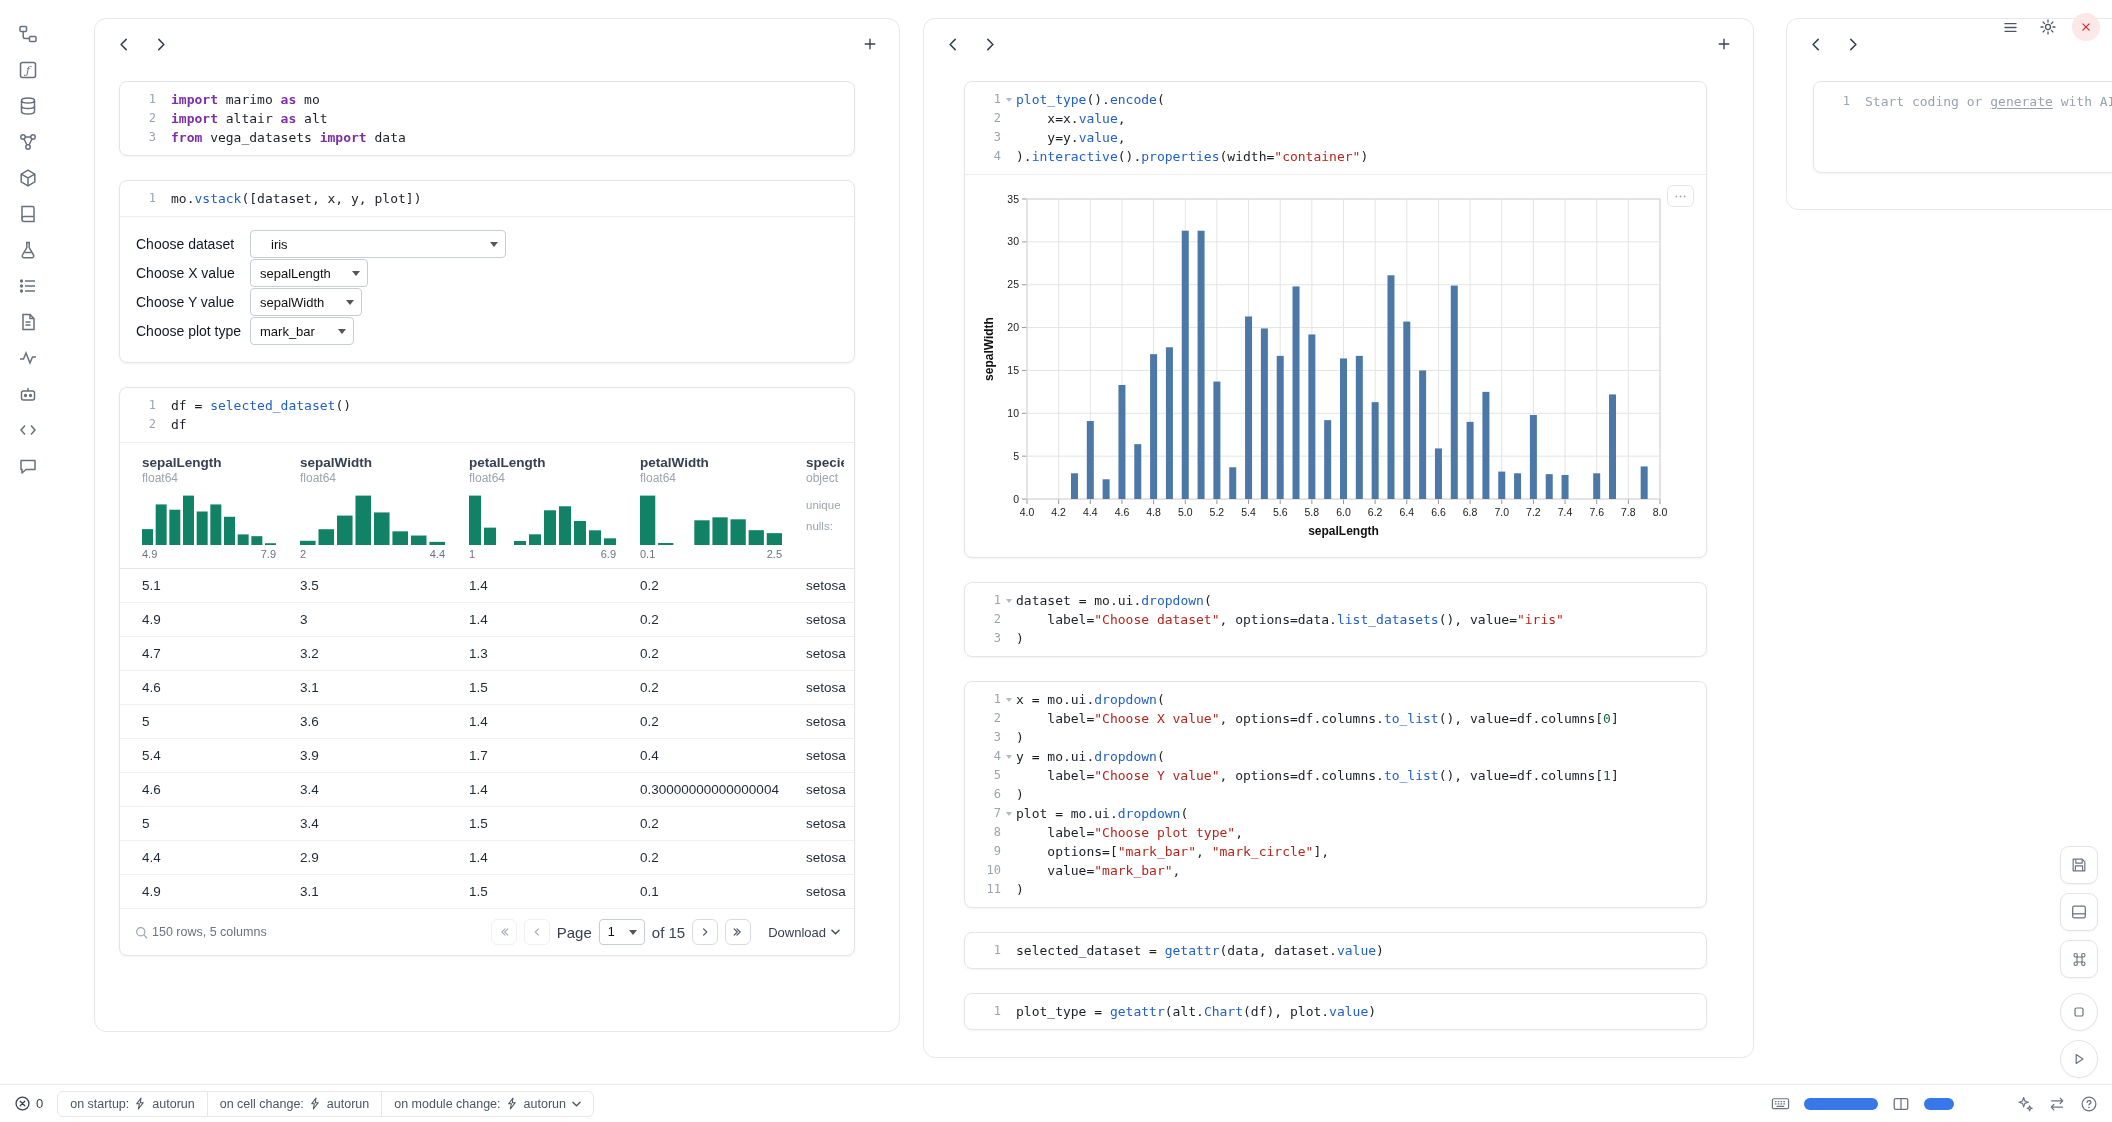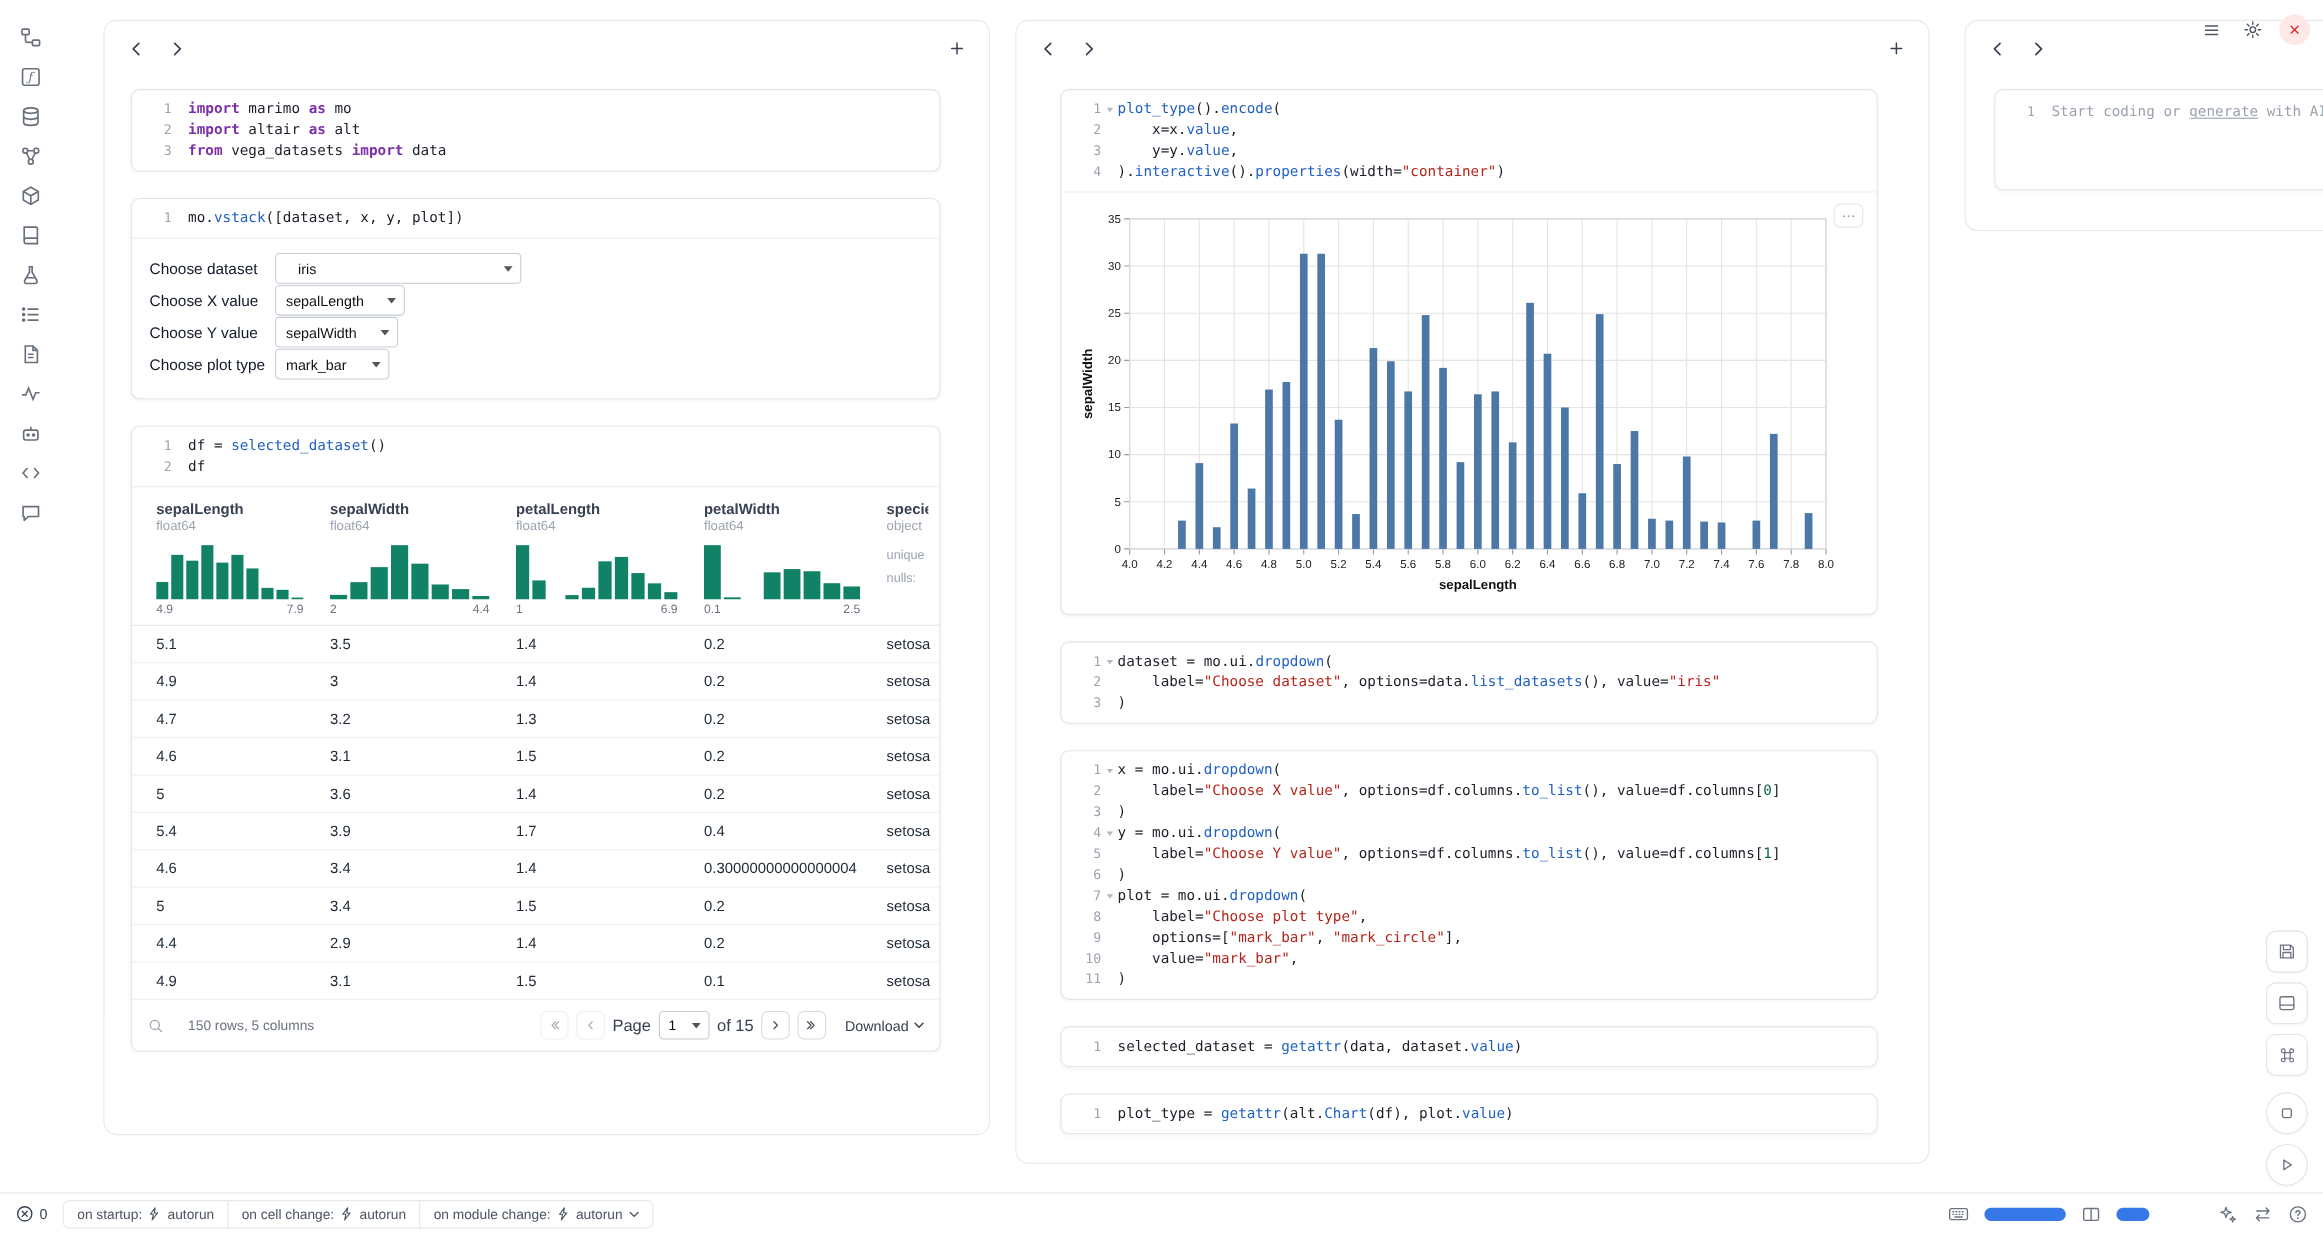--- a/index.html
+++ b/index.html
@@ -45,37 +45,37 @@
   .tk-s { color: #b5251c; }
   .tk-n { color: #116644; }
 
   
   .controls { padding: 12px 16px 16px; }
   .control-row { display: flex; align-items: center; margin: 1px 0; }
   .control-label { min-width: 106px; font-size: 14px; color: #111827; margin-right: 8px; }
   .sel { position: relative; display: inline-block; }
   .sel select { appearance: none; -webkit-appearance: none; border: 1px solid #c6ccd4; border-radius: 4px; background: #fff; height: 28px; font: 13px "Liberation Sans", sans-serif; color: #111; padding: 0 22px 0 9px; }
   .sel::after { content: ""; position: absolute; right: 8px; top: 50%; margin-top: -2px; border-left: 4px solid transparent; border-right: 4px solid transparent; border-top: 5px solid #555; pointer-events: none; }
-  .w0 select { width: 224px; padding-left: 20px; } .w1 select { width: 118px; } .w2 select { width: 112px; } .w3 select { width: 104px; }
+  .w0 select { width: 256px; padding-left: 20px; } .w1 select { width: 118px; } .w2 select { width: 112px; } .w3 select { width: 104px; }
 
   
   .tbl-head { display: flex; padding: 12px 10px 0; border-bottom: 1px solid #e5e7eb; }
   .th { flex: none; padding: 0 12px; overflow: hidden; }
   .c0 { width: 158px; } .c1 { width: 169px; } .c2 { width: 171px; } .c3 { width: 166px; }
   .c4 { flex: 1; min-width: 0; }
   .th-name { font-size: 13.5px; font-weight: 700; color: #374151; white-space: nowrap; }
   .th-type { font-size: 12px; color: #9ca3af; margin: 1px 0 8px; white-space: nowrap; }
   .hist { width: 100%; height: 52px; display: block; }
   .th-mm { display: flex; justify-content: space-between; font-size: 11px; color: #6b7280; margin: 3px 0 8px; }
   .th-meta { font-size: 11.5px; color: #9ca3af; line-height: 1.8; white-space: nowrap; }
   .th-meta.first { margin-top: 10px; }
   .tr { display: flex; height: 34px; align-items: center; border-bottom: 1px solid #eef0f4; padding: 0 10px; overflow: hidden; }
   .td { flex: none; padding: 0 12px; font-size: 13.5px; color: #1f2937; white-space: nowrap; overflow: hidden; }
   .tbl-foot { display: flex; align-items: center; justify-content: space-between; padding: 10px 14px; }
-  .foot-left { display: flex; align-items: center; gap: 22px; color: #6b7280; }
+  .foot-left { display: flex; align-items: center; gap: 3px; color: #6b7280; }
   .foot-summary { font-size: 12.5px; }
   .foot-right { display: flex; align-items: center; gap: 7px; }
   .pg-btn { width: 26px; height: 26px; border: 1px solid #d8dce2; border-radius: 6px; background: #fff; color: #4b5563; display: flex; align-items: center; justify-content: center; padding: 0; }
   .pg-btn.dim { opacity: .45; }
   .pg-label { font-size: 15px; color: #374151; }
   .pg-sel select { width: 46px; height: 26px; font-size: 12.5px; padding: 0 18px 0 8px; }
   .download-btn { border: none; background: none; font-size: 13px; color: #374151; display: flex; align-items: center; gap: 5px; margin-left: 10px; }
 
   
   .chart-wrap { position: relative; padding: 12px 10px 8px 16px; }

